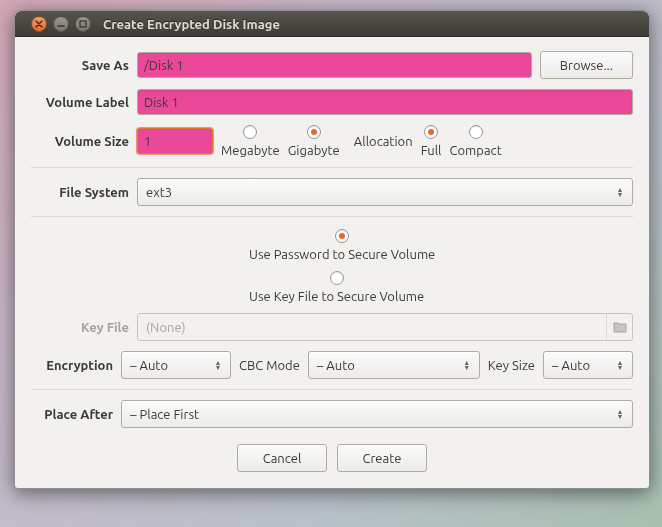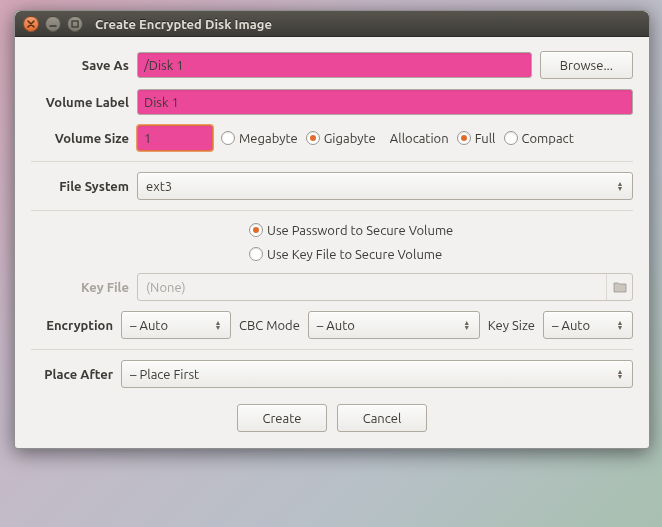--- a/index.html
+++ b/index.html
@@ -22,21 +22,21 @@
     border-radius: 6px 6px 4px 4px;
     box-shadow: 0 4px 20px rgba(0,0,0,0.5);
     border: 1px solid rgba(0,0,0,0.4);
   }
   .titlebar {
     height: 26px;
     background: linear-gradient(to bottom, #57544d 0%, #3c3b37 100%);
     border-radius: 6px 6px 0 0;
     display: flex;
     align-items: center;
-    padding: 0 8px;
+    padding: 0 16px;
     gap: 6px;
     border-bottom: 1px solid #2a2925;
   }
   .win-btn {
     width: 16px; height: 16px;
     border-radius: 50%;
     border: 1px solid rgba(0,0,0,0.4);
     display: flex; align-items: center; justify-content: center;
     font-size: 10px;
     color: #3b3a36;
@@ -123,20 +123,21 @@
     gap: 1px;
     color: #6b665e;
     font-size: 7px;
     line-height: 5px;
   }
   .radio {
     display: inline-flex;
     align-items: center;
     gap: 4px;
     cursor: pointer;
+    flex-direction: column;
   }
   .radio .dot {
     width: 14px; height: 14px;
     border: 1px solid #9c978d;
     border-radius: 50%;
     background: #fff;
     display: flex; align-items: center; justify-content: center;
     box-shadow: inset 0 1px 1px rgba(0,0,0,0.1);
   }
   .radio.checked .dot::after {
@@ -301,18 +302,18 @@
 
     <div class="row">
       <div class="label-col" style="width:82px">Place After</div>
       <div class="combo" style="flex:1">
         <span class="combo-text">– Place First</span>
         <span class="spin">▲<br>▼</span>
       </div>
     </div>
 
     <div class="footer">
+      <button class="btn">Cancel</button>
       <button class="btn">Create</button>
-      <button class="btn">Cancel</button>
     </div>
 
   </div>
 </div>
 
 </body></html>

